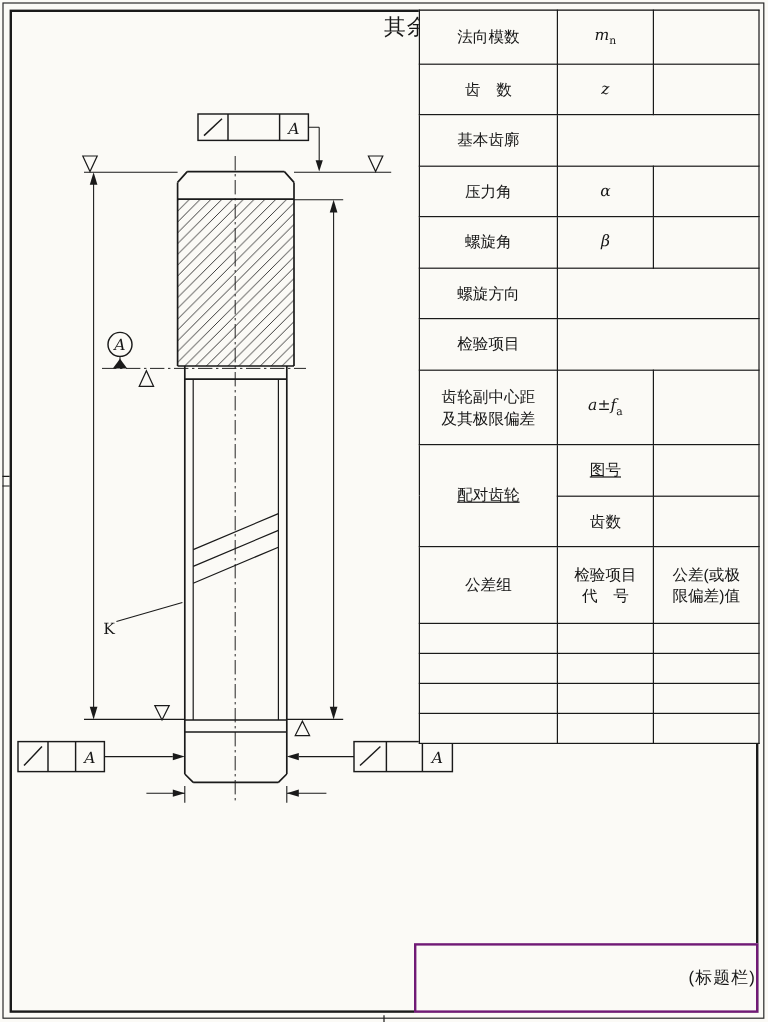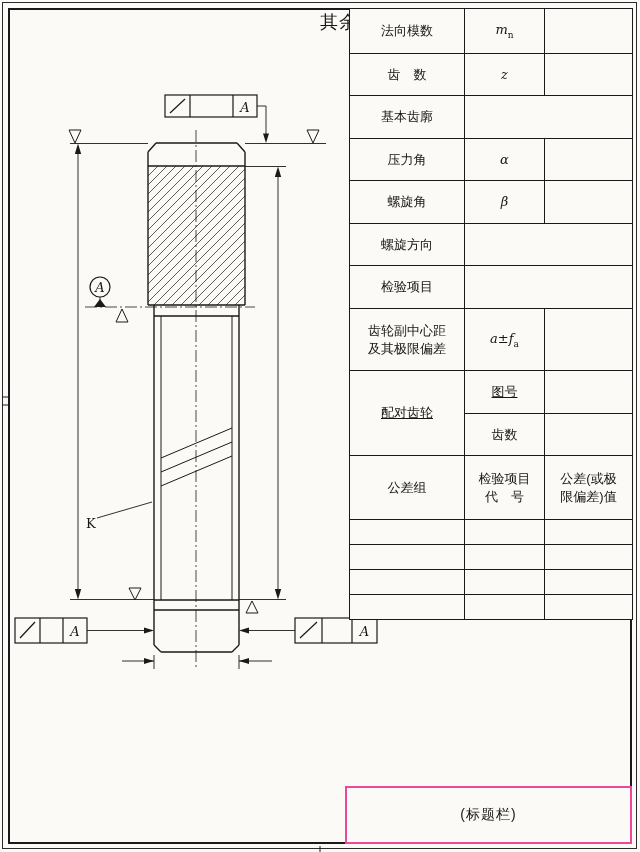--- a/index.html
+++ b/index.html
@@ -38,21 +38,21 @@
   .sym sub { font-size:9px; font-style:normal; }
   .two-line span { display:block; }
 
   .tech-req {
     position:absolute; left:398px; top:611px; width:180px; text-align:center;
     font-size:15px; letter-spacing:5px; white-space:nowrap;
   }
 
   .title-block {
     position:absolute; left:345px; top:786px; width:287px; height:58px;
-    border:2px solid #ec4899; display:flex; align-items:center; justify-content:center;
+    border:2px solid #701a75; display:flex; align-items:center; justify-content:flex-end;
     font-size:14px; letter-spacing:1px; background:#fbfaf6;
   }
 
   svg text.datum-letter { font-family:"DejaVu Serif", serif; font-style:italic; font-size:13px; fill:#161616; }
   svg text.k-text { font-family:"DejaVu Serif", serif; font-size:13px; fill:#161616; }
 </style>
 </head>
 <body>
 
 <div class="page">

